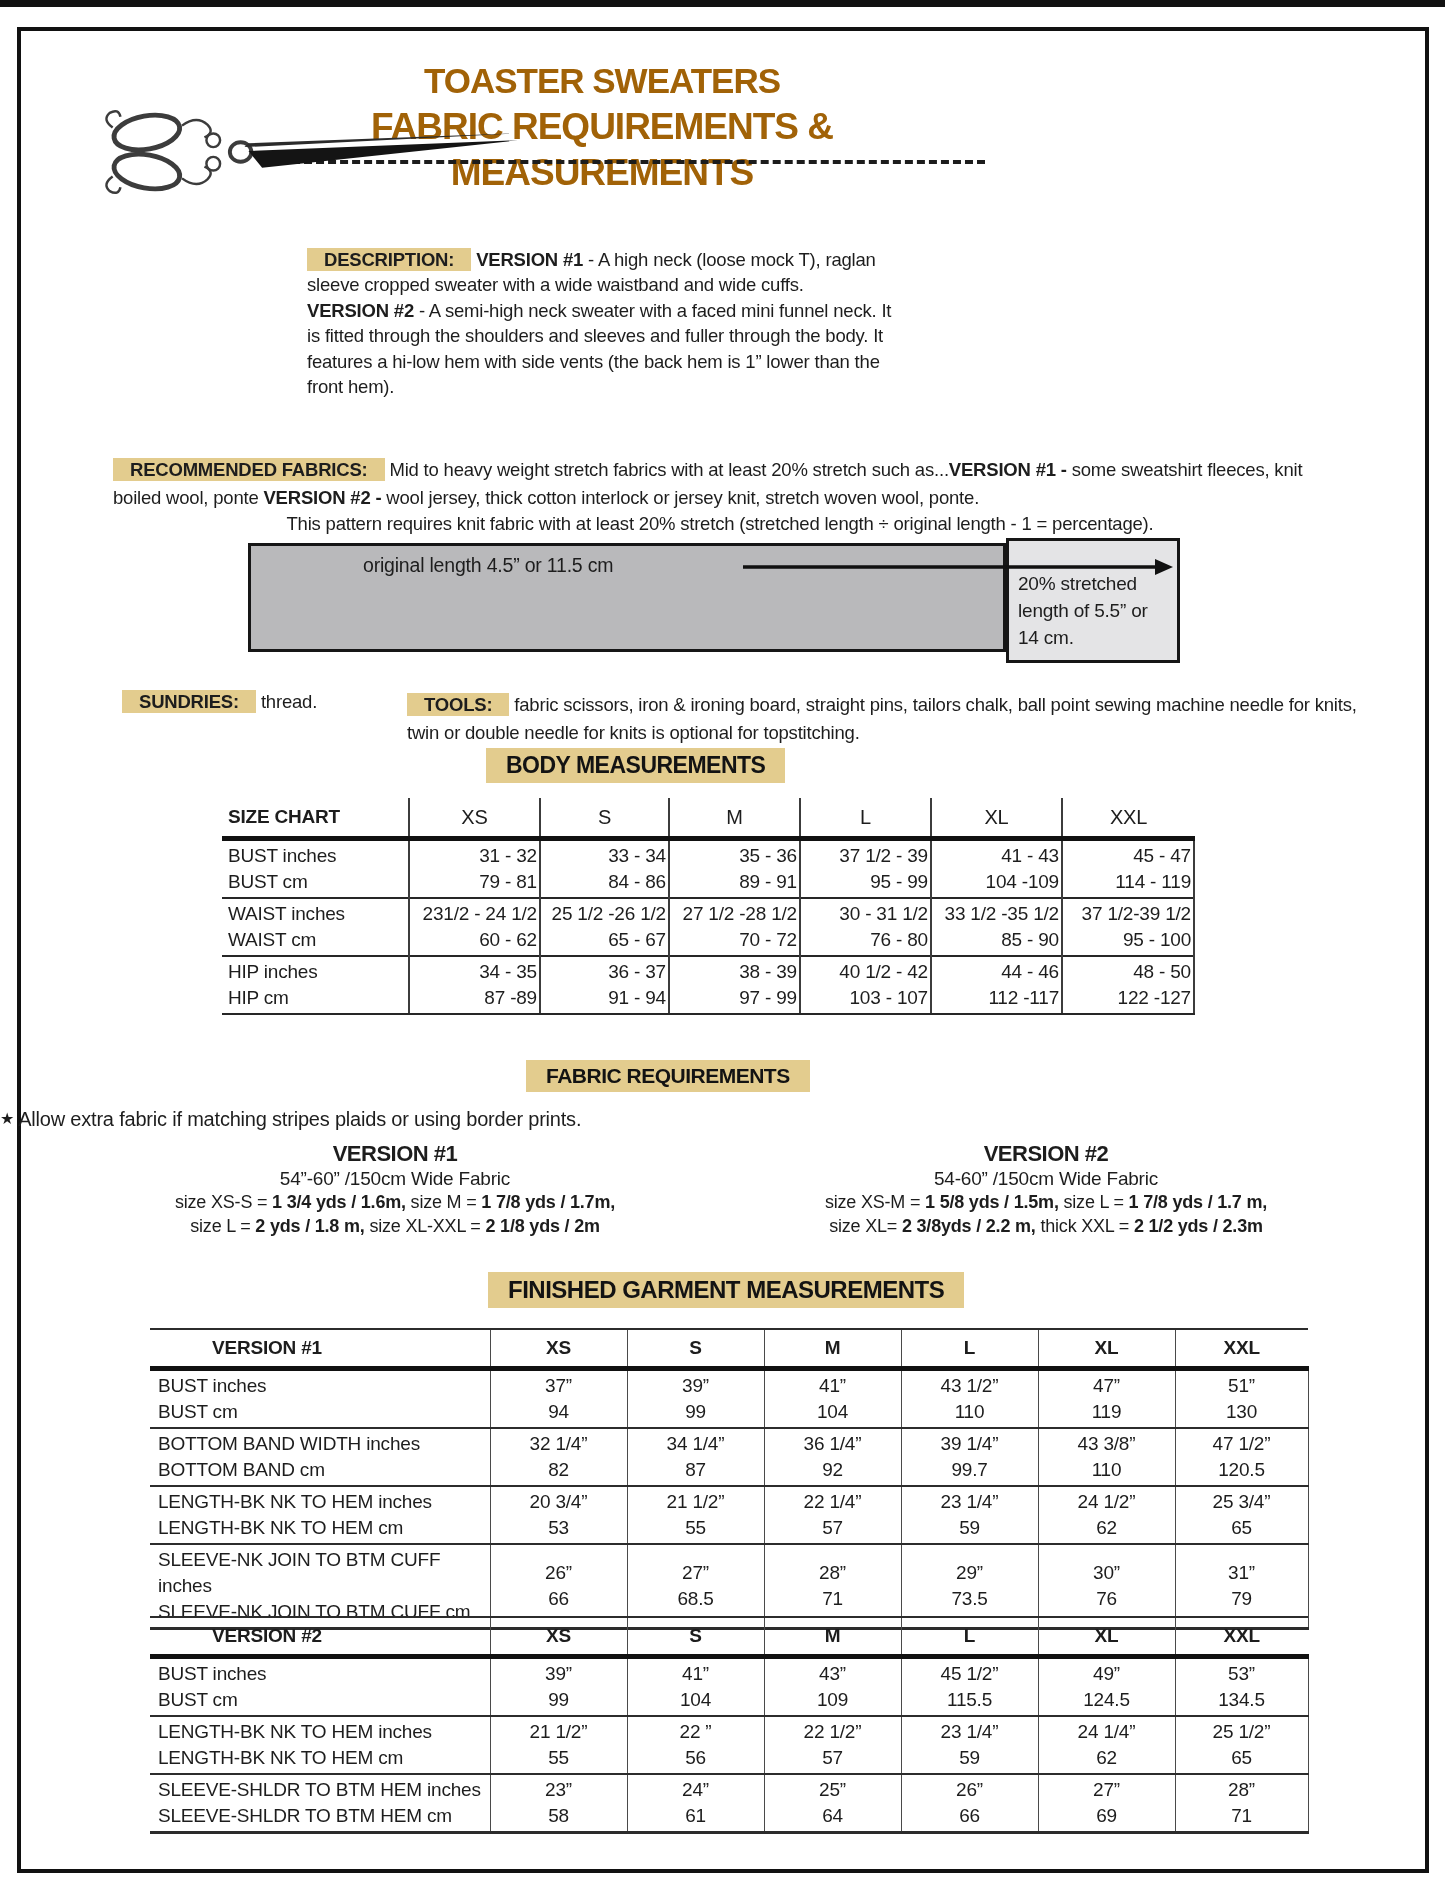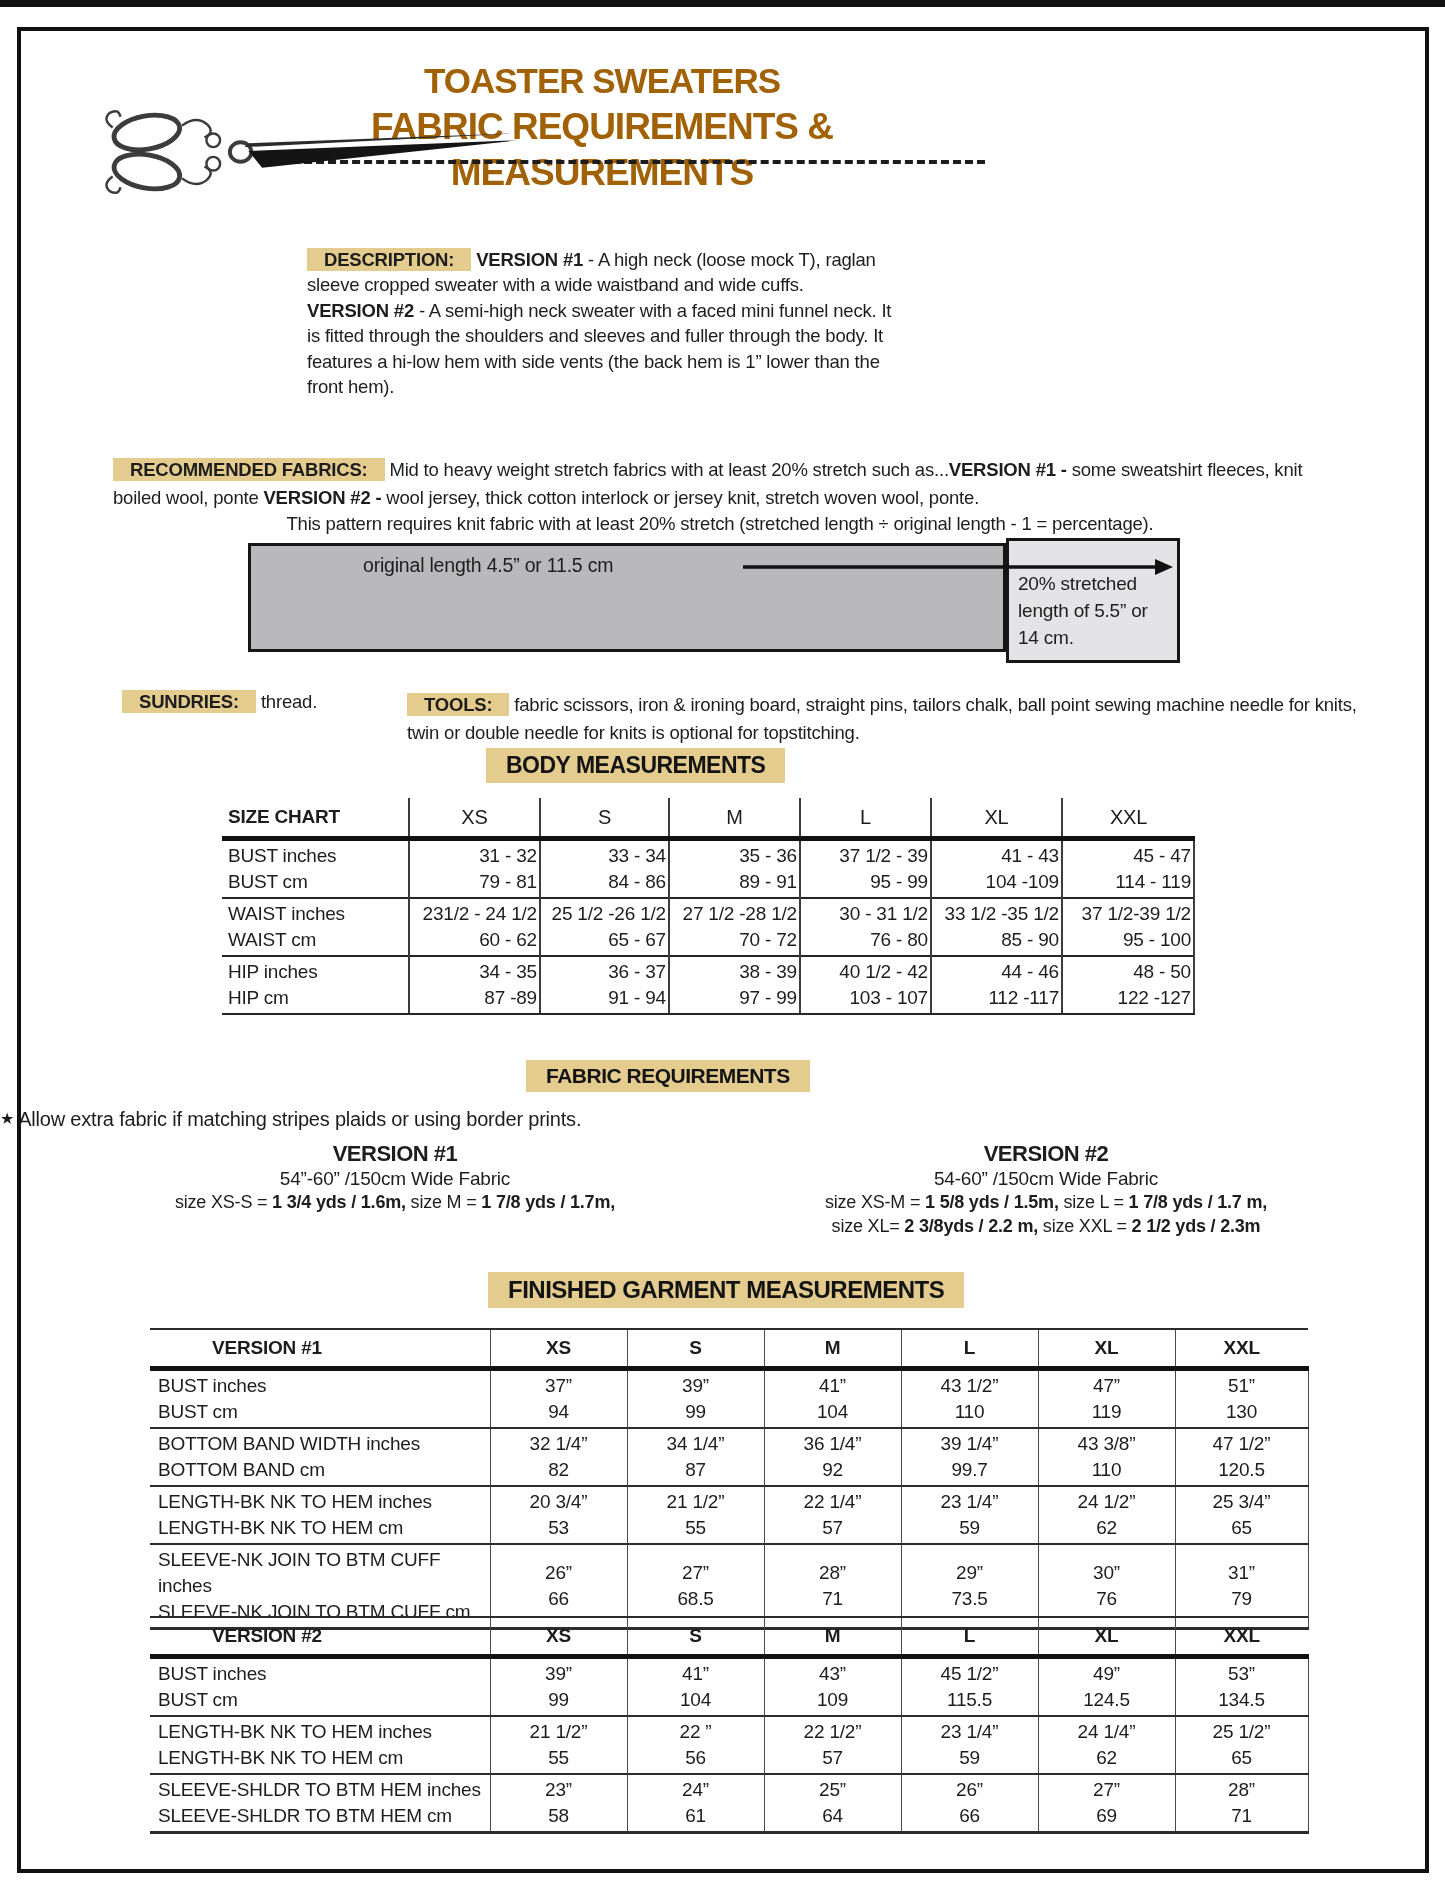--- a/index.html
+++ b/index.html
@@ -249,26 +249,27 @@
 
   <div class="tan-heading h-fabric">FABRIC REQUIREMENTS</div>
   <div class="fabreq-note">
     <span class="star">★</span><span>Allow extra fabric if matching stripes plaids or using border prints.</span>
   </div>
 
   <div class="version-block vb-1">
     <div class="version-title">VERSION #1</div>
     <div class="version-sub">54”-60” /150cm Wide Fabric</div>
     <div><span>size XS-S = </span><span class="b">1 3/4  yds / 1.6m,</span><span>  size M = </span><span class="b">1 7/8 yds / 1.7m,</span></div>
+    <div><span>size L = </span><span class="b">2 yds / 1.8 m,</span><span>  size XL-XXL = </span><span class="b">2 1/8  yds / 2m</span></div>
   </div>
   <div class="version-block vb-2">
     <div class="version-title">VERSION #2</div>
     <div class="version-sub">54-60” /150cm  Wide Fabric</div>
     <div><span>size XS-M = </span><span class="b">1 5/8  yds / 1.5m,</span><span>  size L = </span><span class="b">1 7/8 yds / 1.7 m,</span></div>
-    <div><span>size XL= </span><span class="b">2 3/8yds / 2.2 m,</span><span>  size XXL = </span><span class="b">2 1/2 yds / 2.3m</span></div>
+    <div><span>size XL= </span><span class="b">2 3/8yds / 2.2 m,</span><span>  thick XXL = </span><span class="b">2 1/2 yds / 2.3m</span></div>
   </div>
 
   <div class="tan-heading h-finished">FINISHED GARMENT MEASUREMENTS</div>
   <table class="garment-table gt-v1">
       <colgroup>
         <col style="width: 340px;">
         <col style="width: 137px;">
         <col style="width: 137px;">
         <col style="width: 137px;">
         <col style="width: 137px;">

